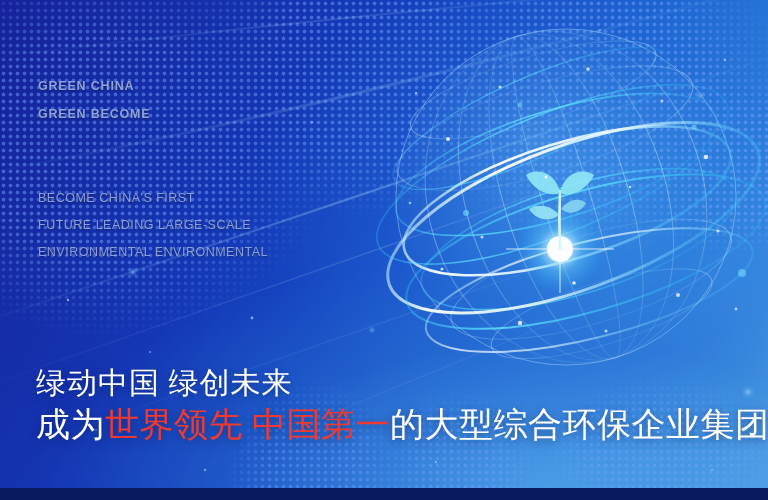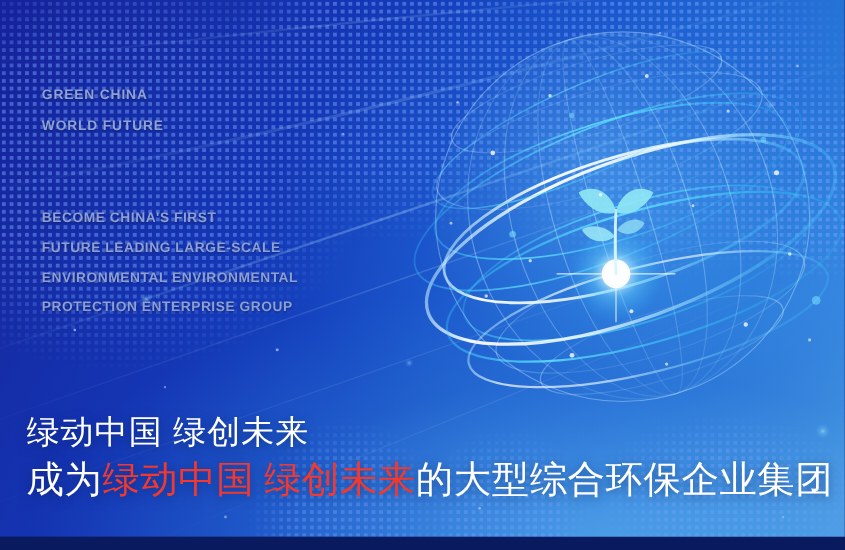--- a/index.html
+++ b/index.html
@@ -65,31 +65,30 @@
   .tagline{
     position:absolute;left:38px;top:72px;
     color:#8fa2d8;
     font-size:12.5px;font-weight:bold;letter-spacing:.8px;
     line-height:28px;
     text-shadow:0 1px 2px rgba(0,0,0,.35);
   }
   .mission{
     position:absolute;left:38px;top:185px;
     color:#8d9fd4;
-    font-size:12.5px;font-weight:bold;letter-spacing:.5px;
+    font-size:12.5px;font-weight:normal;letter-spacing:.5px;
     line-height:27px;
     text-shadow:0 1px 2px rgba(0,0,0,.35);
   }
   .headline{
-    position:absolute;left:24px;top:363px;
+    position:absolute;left:36px;top:363px;
     color:#ffffff;
-    font-family:Liberation Sans, sans-serif;
+    font-family:Liberation Serif, serif;
     text-shadow:0 2px 10px rgba(8,30,90,.55);
     white-space:nowrap;
-    margin-top:11px;
   }
   .headline .l1{
     display:block;
     font-size:30px;line-height:40px;font-weight:400;
     letter-spacing:1px;
   }
   .headline .l2{
     display:block;
     font-size:34px;line-height:44px;font-weight:400;
     letter-spacing:0.5px;
@@ -253,28 +252,27 @@
           <circle cx="128" cy="-70" r="2.6" opacity=".5"></circle>
           <circle cx="176" cy="76" r="4" opacity=".5"></circle>
           <circle cx="-46" cy="-92" r="2.4" opacity=".5"></circle>
         </g>
       </g>
     </svg>
   </div>
 
   <div class="tagline">
     <div>GREEN CHINA</div>
-    <div>WORLD FUTURE</div>
+    <div>GREEN BECOME</div>
   </div>
 
   <div class="mission">
     <div>BECOME CHINA'S FIRST</div>
     <div>FUTURE LEADING LARGE-SCALE</div>
     <div>ENVIRONMENTAL ENVIRONMENTAL</div>
-    <div>PROTECTION ENTERPRISE GROUP</div>
   </div>
 
   <div class="headline">
     <span class="l1">绿动中国 绿创未来</span>
-    <span class="l2"><span>成为</span><span class="hl">绿动中国</span><span class="sp"></span><span class="hl">绿创未来</span><span>的大型综合环保企业集团</span></span>
+    <span class="l2"><span>成为</span><span class="hl">世界领先</span><span class="sp"></span><span class="hl">中国第一</span><span>的大型综合环保企业集团</span></span>
   </div>
 
 </div>
 
 </body></html>

